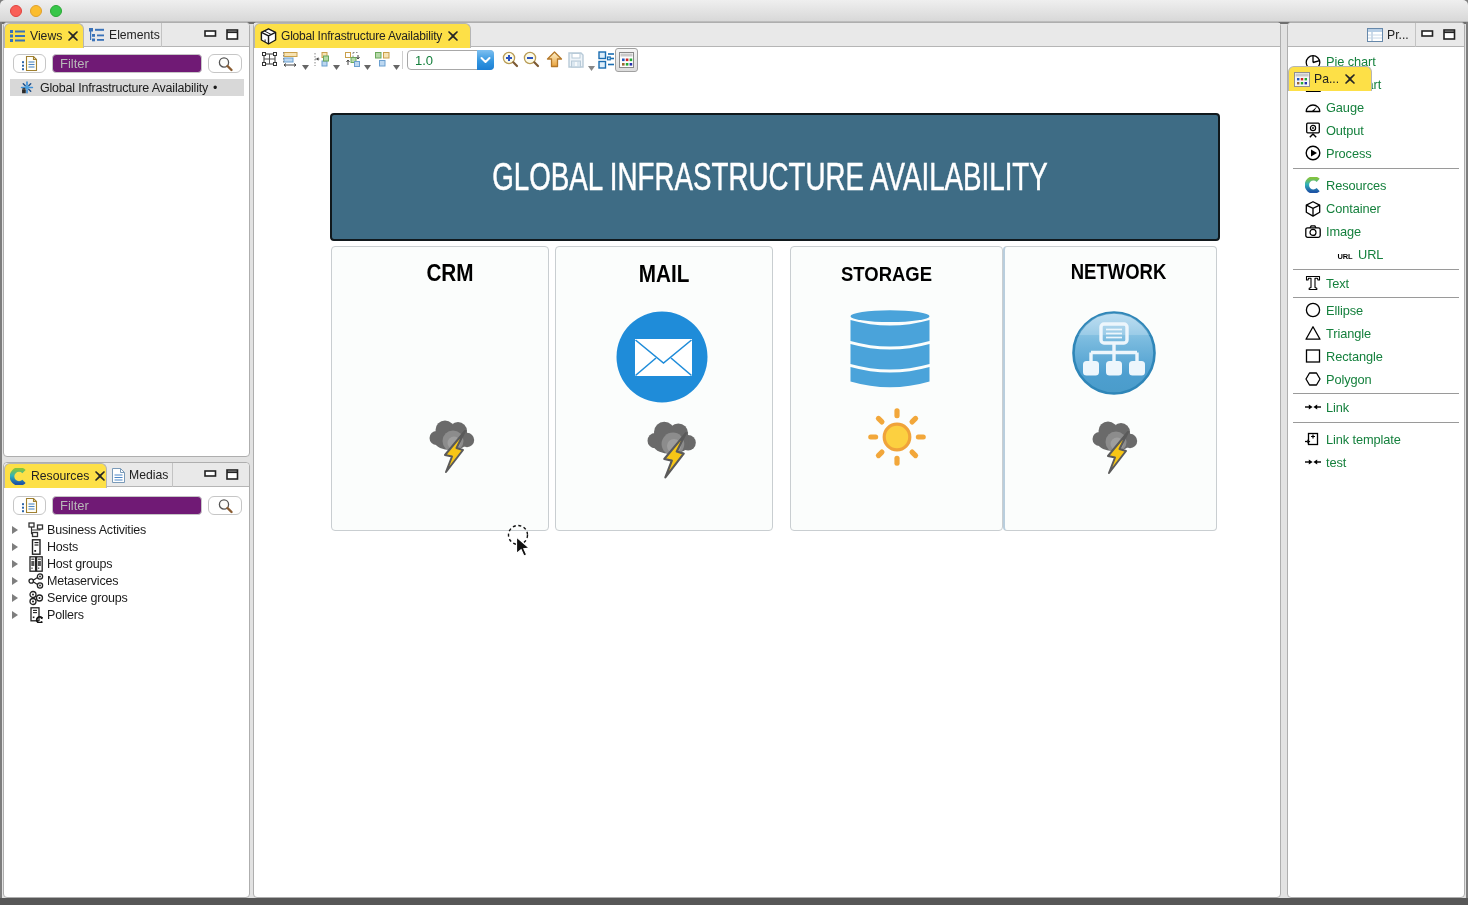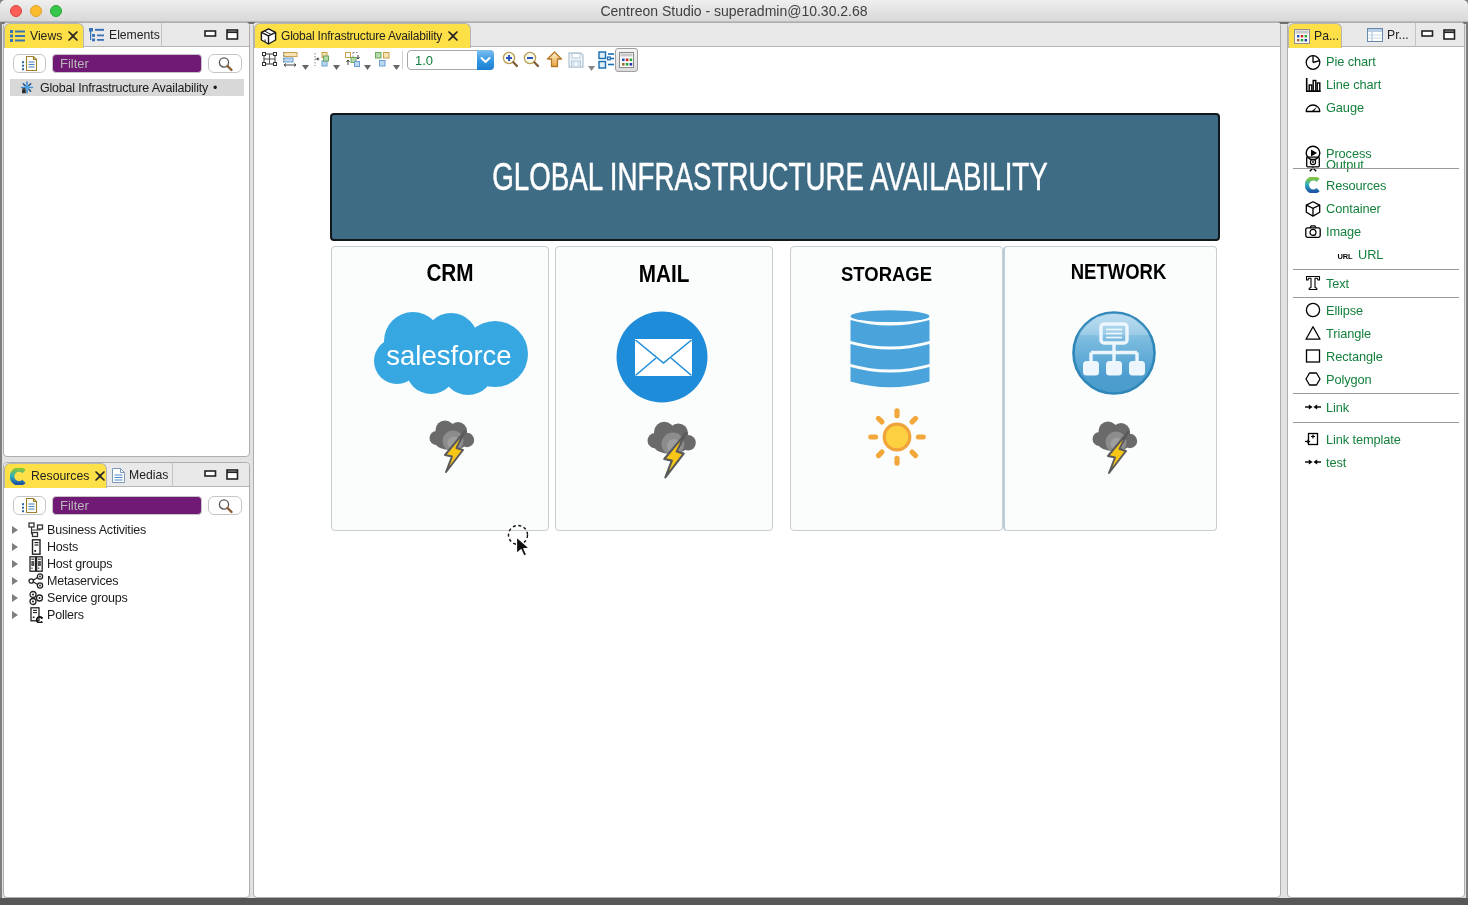--- a/index.html
+++ b/index.html
@@ -64,21 +64,20 @@
 </svg>
 
 <div id="topframe"></div>
 <div id="frame-left"></div>
 <div id="frame-right"></div>
 <div id="frame-bottom"></div>
 <div id="titlebar">
   <div class="tl" style="left:10px; background:#f95f57; border:1px solid #e1423e;"></div>
   <div class="tl" style="left:30px; background:#fbbd2e; border:1px solid #e0a02c;"></div>
   <div class="tl" style="left:50px; background:#37c649; border:1px solid #2aa835;"></div>
-  <div class="title">Centreon Studio - superadmin@10.30.2.68</div>
 </div>
 
 <div class="panel" id="panel-views" style="left:3px; top:22px; width:247px; height:435px;">
   <div class="tabstrip"></div>
   <div class="tab active" style="left:0px; width:80px;">
     <span class="ticon" id="ic-views">
         <svg width="16" height="14" viewBox="0 0 16 14">
           <g fill="#3a72b8">
             <rect x="0" y="1" width="3" height="3"></rect>
             <rect x="5" y="1.5" width="10" height="2"></rect>
@@ -419,32 +418,20 @@
             <rect x="10.6" y="11" width="2.6" height="2.6" fill="#222faa"></rect>
           </g>
         </svg>
       </div>
     </div>
   <div id="banner" style="position:absolute; left:76px; top:90px; width:890px; height:128px; background:#3e6c85; border:2px solid #10181c; border-radius:4px;">
     <div style="position:absolute; left:0; width:100%; top:40px; text-align:center; font-size:38.5px; color:#fff; -webkit-text-stroke:0.5px #fff; transform:translateX(-5px) scaleX(0.72);">GLOBAL INFRASTRUCTURE AVAILABILITY</div>
   </div>
   <div class="card" id="card-crm" style="left:77px; top:223px; width:218px; height:285px;">
     <div class="cardtitle" style="top:13px; font-size:23px; transform:translateX(10px) scaleX(0.9);">CRM</div>
-    <div style="position:absolute; left:41px; top:62px;" id="sf-logo"><svg width="158" height="87" viewBox="0 0 158 87">
-<g fill="#36a7e0">
-<circle cx="40" cy="32" r="29"></circle>
-<circle cx="78" cy="31" r="27"></circle>
-<circle cx="122" cy="45" r="33"></circle>
-<circle cx="95" cy="60" r="26"></circle>
-<circle cx="58" cy="60" r="25"></circle>
-<circle cx="24" cy="52" r="23"></circle>
-<rect x="24" y="32" width="98" height="28"></rect>
-</g>
-<text x="76" y="56" text-anchor="middle" font-family="Liberation Sans" font-size="27.5" fill="#fff">salesforce</text>
-</svg></div>
     <div style="position:absolute; left:97px; top:170px;" class="storm"><svg width="46" height="58" viewBox="0 0 46 58">
 <g fill="#6a6a6a">
 <circle cx="16" cy="13" r="9.5"></circle>
 <circle cx="29" cy="14" r="9"></circle>
 <circle cx="7.5" cy="21" r="7"></circle>
 <circle cx="38" cy="23" r="7.2"></circle>
 <rect x="7" y="13" width="31" height="14"></rect>
 <ellipse cx="22" cy="26" rx="15.5" ry="7"></ellipse>
 </g>
 <circle cx="24" cy="24" r="10.5" fill="#8c8c8c"></circle>
@@ -538,21 +525,21 @@
 </svg></div>
   </div>
   <div id="cursor" style="position:absolute; left:251px; top:500px; z-index:9;"><svg width="40" height="45" viewBox="0 0 40 45">
 <circle cx="13" cy="12" r="9.5" fill="none" stroke="#111" stroke-width="1.4" stroke-dasharray="3,2.6"></circle>
 <path d="M11.5,14 L11.5,30.5 L16.1,26.8 L18.9,33 L21.7,31.8 L18.9,25.7 L24.5,25.2 Z" fill="#111" stroke="#fff" stroke-width="1.2"></path>
 </svg></div>
 </div>
 
 <div class="panel" id="panel-palette" style="left:1287px; top:22px; width:178px; height:876px;">
   <div class="tabstrip"></div>
-  <div class="tab active" style="left:0px; width:54px;">
+  <div class="tab active" style="left:0px; width:84px;margin-top:43px;">
     <span class="ticon" id="ic-pal">
         <svg width="16" height="15" viewBox="0 0 16 15">
           <rect x="0.5" y="0.5" width="15" height="14" fill="#f6f6f6" stroke="#909090"></rect>
           <rect x="1.5" y="1.5" width="13" height="3" fill="#c9c9c9"></rect>
           <g>
             <rect x="3" y="6" width="2.4" height="2.4" fill="#2255bb"></rect>
             <rect x="6.8" y="6" width="2.4" height="2.4" fill="#cc2222"></rect>
             <rect x="10.6" y="6" width="2.4" height="2.4" fill="#22aa33"></rect>
             <rect x="3" y="10" width="2.4" height="2.4" fill="#996633"></rect>
             <rect x="6.8" y="10" width="2.4" height="2.4" fill="#22aa33"></rect>
@@ -595,21 +582,21 @@
           <g fill="none" stroke="#000" stroke-width="1.4">
             <rect x="4.2" y="8" width="2.6" height="6.2"></rect>
             <rect x="8.2" y="3.5" width="2.6" height="10.7"></rect>
             <rect x="12.2" y="6" width="2.6" height="8.2"></rect>
           </g>
         </svg>Line chart</div>
 <div class="prow" style="top:73.5px;"><svg width="16" height="16" viewBox="0 0 16 16">
           <path d="M1.2,11.5 a6.8,6.5 0 0 1 13.6,0 Z" fill="none" stroke="#000" stroke-width="1.3" stroke-linejoin="round"></path>
           <path d="M7,11 L12,6.5 L8.8,11.5 Z" fill="#000"></path>
         </svg>Gauge</div>
-<div class="prow" style="top:96.0px;margin-top:34px;"><svg width="16" height="16" viewBox="0 0 16 16">
+<div class="prow" style="top:96.0px;"><svg width="16" height="16" viewBox="0 0 16 16">
           <rect x="1.7" y="1.2" width="12.6" height="9.6" rx="1" fill="none" stroke="#000" stroke-width="1.3"></rect>
           <circle cx="8" cy="6" r="2.6" fill="none" stroke="#000" stroke-width="1.2"></circle>
           <circle cx="8" cy="6" r="0.9" fill="#000"></circle>
           <path d="M4.8,15.2 L8,12 L11.2,15.2" fill="none" stroke="#000" stroke-width="1.4"></path>
         </svg>Output</div>
 <div class="prow" style="top:119.0px;"><svg width="16" height="16" viewBox="0 0 16 16">
           <circle cx="8" cy="8" r="6.8" fill="none" stroke="#000" stroke-width="1.4"></circle>
           <path d="M6,4.5 L12,8 L6,11.5 Z" fill="#000"></path>
         </svg>Process</div>
 <div class="psep" style="top:145.0px;"></div>

